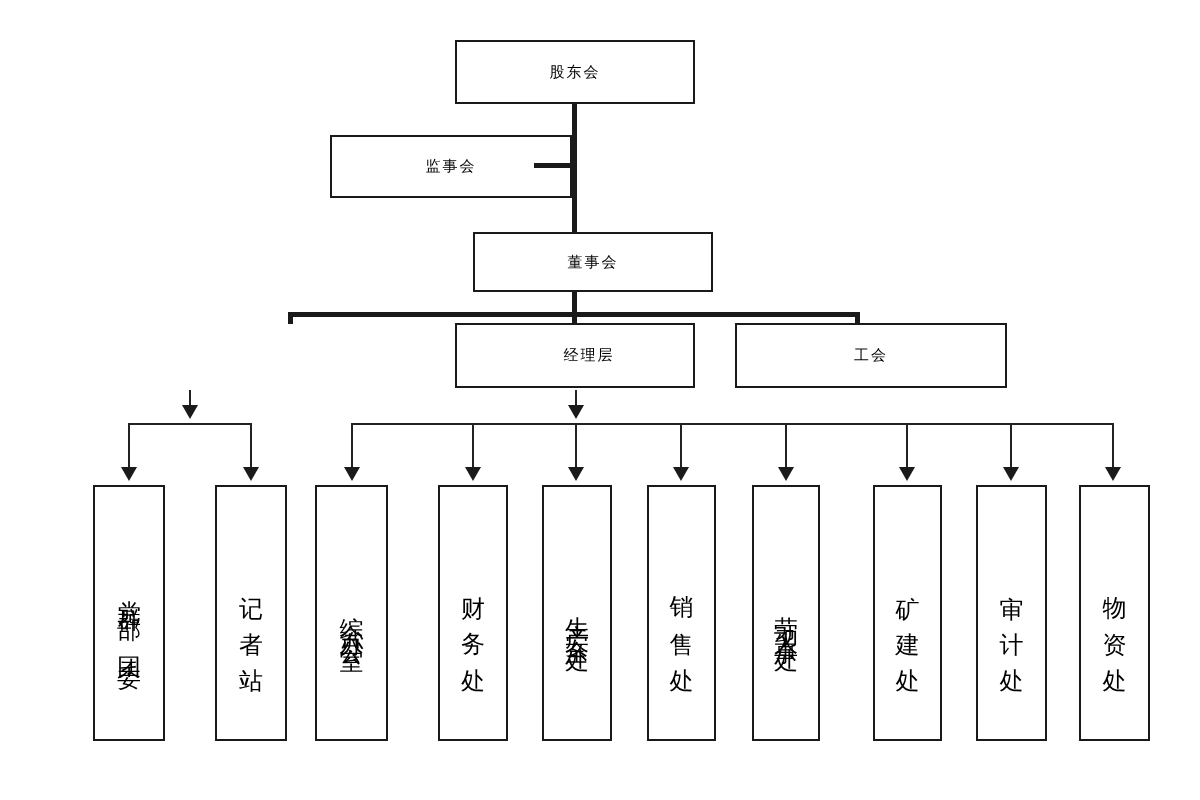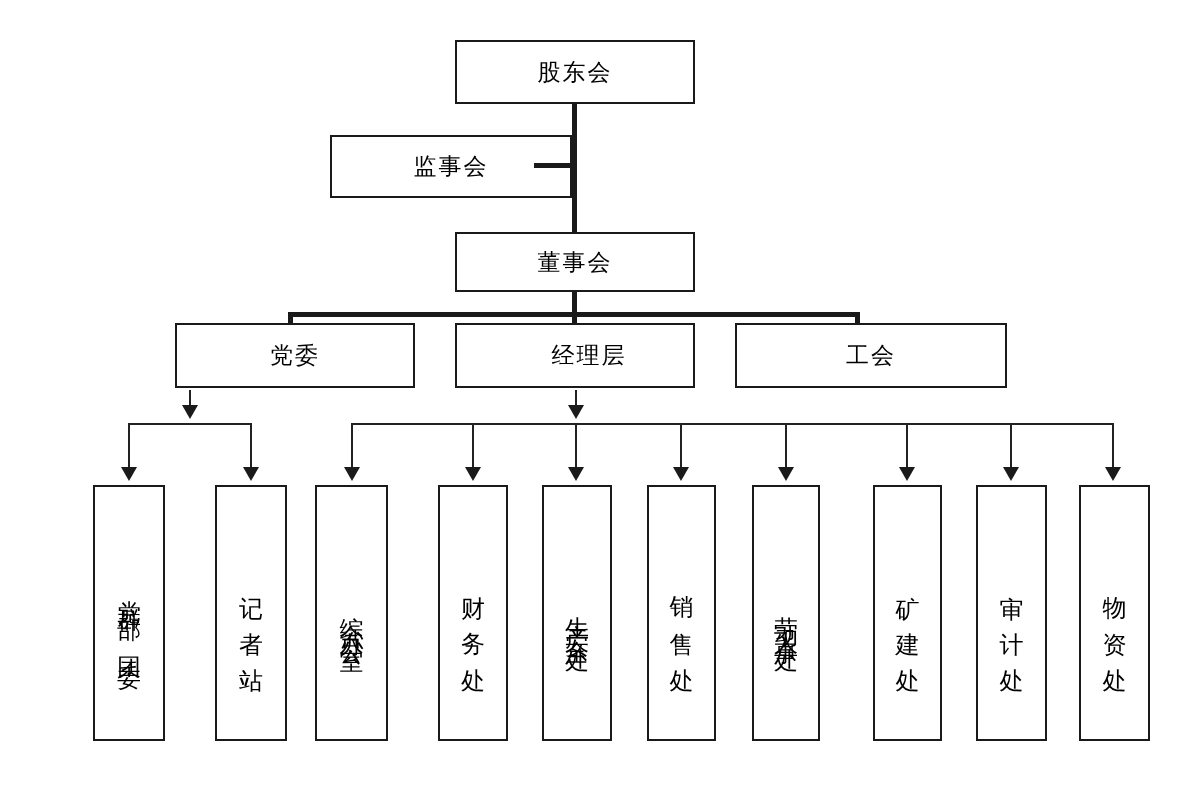--- a/index.html
+++ b/index.html
@@ -15,26 +15,26 @@
   
   .node {
     position: absolute;
     box-sizing: border-box;
     border: 2px solid #1a1a1a;
     background: #ffffff;
     display: flex;
     align-items: center;
     justify-content: center;
   }
-  .h-node { font-size: 23px; letter-spacing: 2px; font-weight: 400; }
+  .h-node { font-size: 15px; letter-spacing: 2px; font-weight: 400; }
   .h-node span { white-space: pre; }
 
   .n-shareholders { left: 455px; top: 40px;  width: 240px; height: 64px; }
   .n-supervisors  { left: 294px; top: 135px; width: 242px; height: 63px; margin-left: 36px; }
-  .n-board        { left: 455px; top: 232px; width: 240px; height: 60px; font-family: Liberation Mono, monospace; }
+  .n-board        { left: 473px; top: 232px; width: 240px; height: 60px; font-family: Liberation Mono, monospace; }
   .n-party        { left: 175px; top: 323px; width: 240px; height: 65px; }
   .n-management   { left: 455px; top: 323px; width: 240px; height: 65px; padding-left: 28px; }
   .n-union        { left: 735px; top: 323px; width: 272px; height: 65px; }
 
   
   .v-node { top: 485px; height: 256px; font-size: 24px; }
   .v-node span {
     writing-mode: vertical-rl;
     text-orientation: upright;
     white-space: pre;
@@ -101,23 +101,20 @@
 
   <div class="node h-node n-shareholders">
     <span>股东会</span>
   </div>
   <div class="node h-node n-supervisors">
     <span>监事会</span>
   </div>
   <div class="node h-node n-board">
     <span>董事会</span>
   </div>
-  <div class="node h-node n-party">
-    <span>党委</span>
-  </div>
   <div class="node h-node n-management">
     <span>经理层</span>
   </div>
   <div class="node h-node n-union">
     <span>工会</span>
   </div>
 
   <div class="line trunk1"></div>
   <div class="line linksup"></div>
   <div class="line trunk2"></div>

